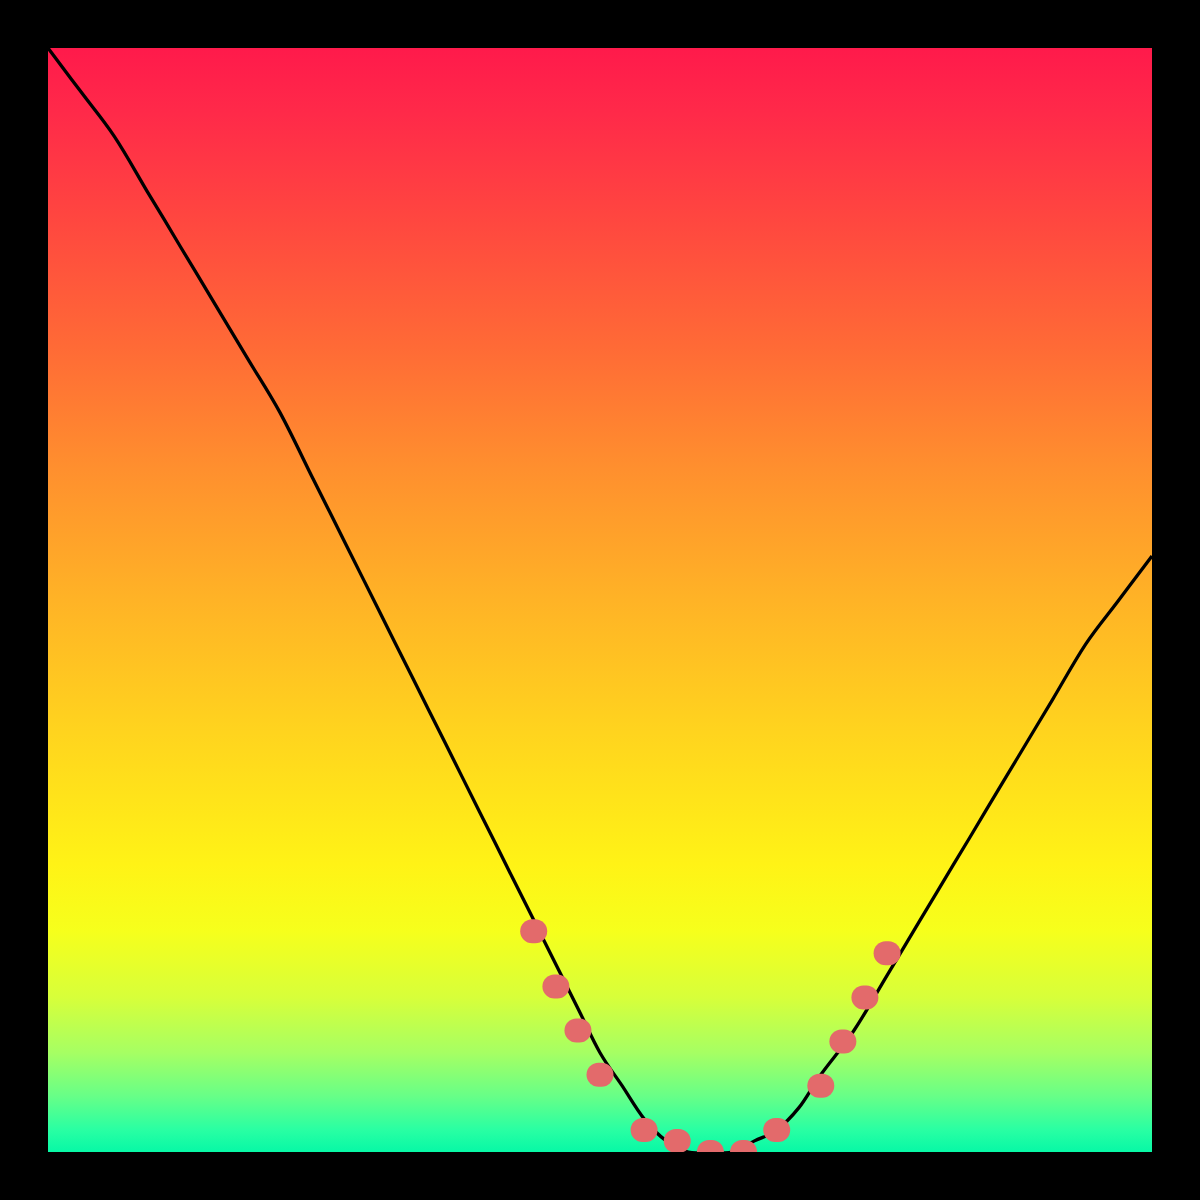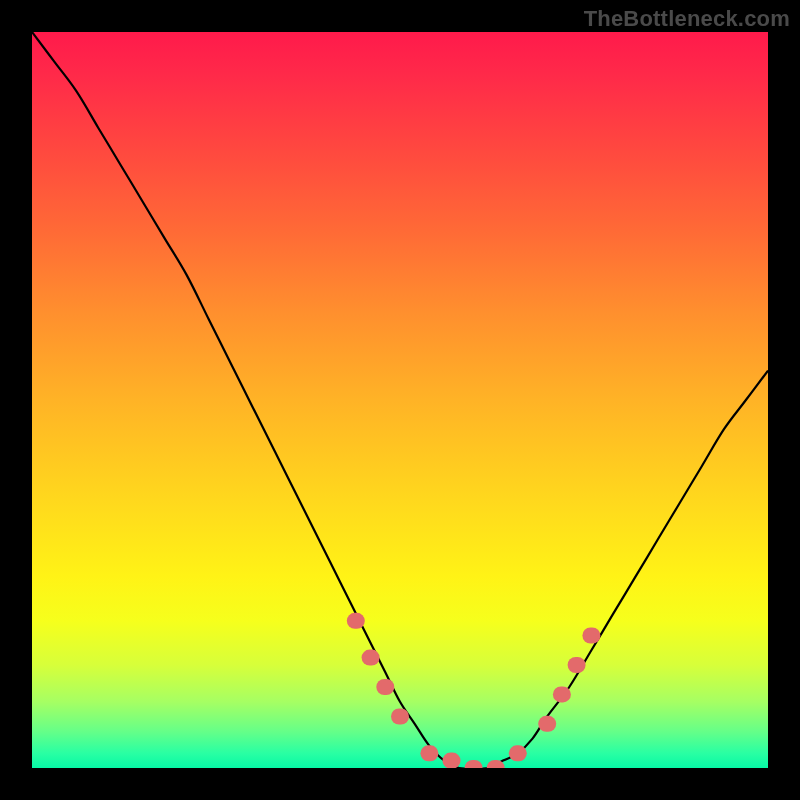--- a/index.html
+++ b/index.html
@@ -79,14 +79,13 @@
           <rect x="454.7" y="728.0" width="18" height="16" rx="8" ry="8" fill="#e36a6b"></rect>
           <rect x="476.8" y="713.3" width="18" height="16" rx="8" ry="8" fill="#e36a6b"></rect>
           <rect x="506.2" y="683.8" width="18" height="16" rx="8" ry="8" fill="#e36a6b"></rect>
           <rect x="520.9" y="654.4" width="18" height="16" rx="8" ry="8" fill="#e36a6b"></rect>
           <rect x="535.6" y="625.0" width="18" height="16" rx="8" ry="8" fill="#e36a6b"></rect>
           <rect x="550.4" y="595.5" width="18" height="16" rx="8" ry="8" fill="#e36a6b"></rect>
         </g>
     </svg>
   </div>
 
-  <div class="watermark">TheBottleneck.com</div>
 </div>
 
 </body></html>

